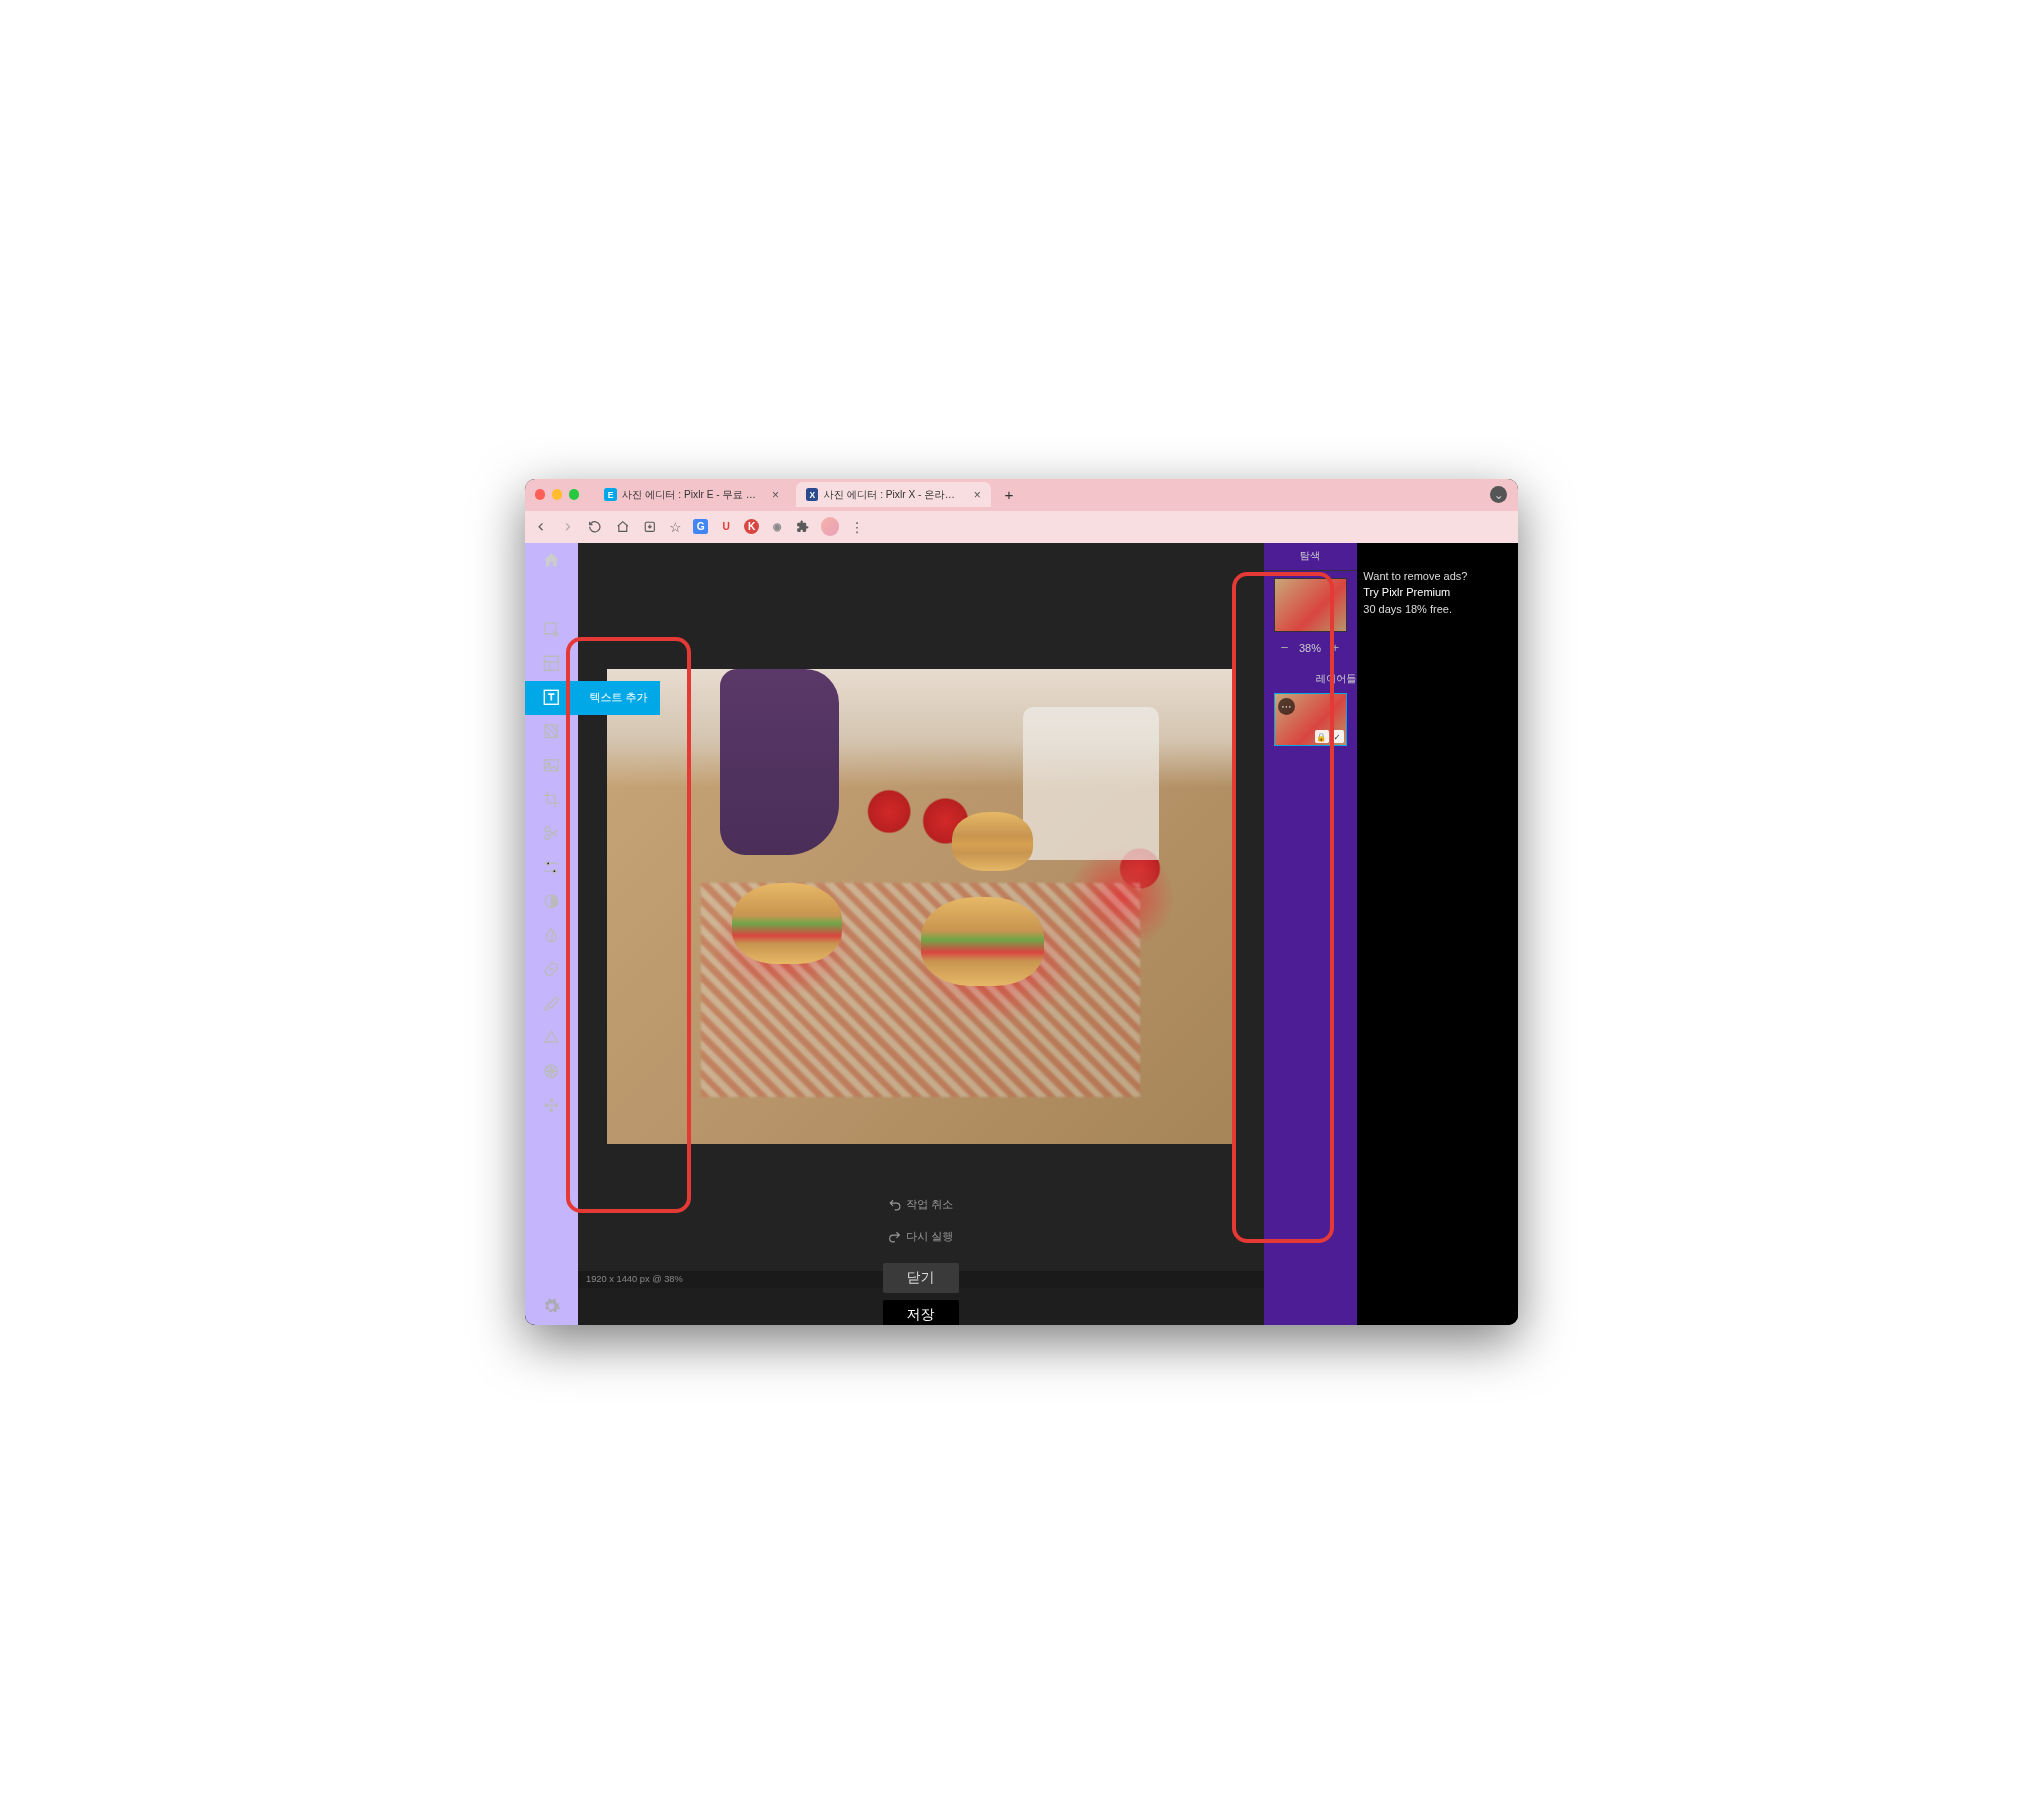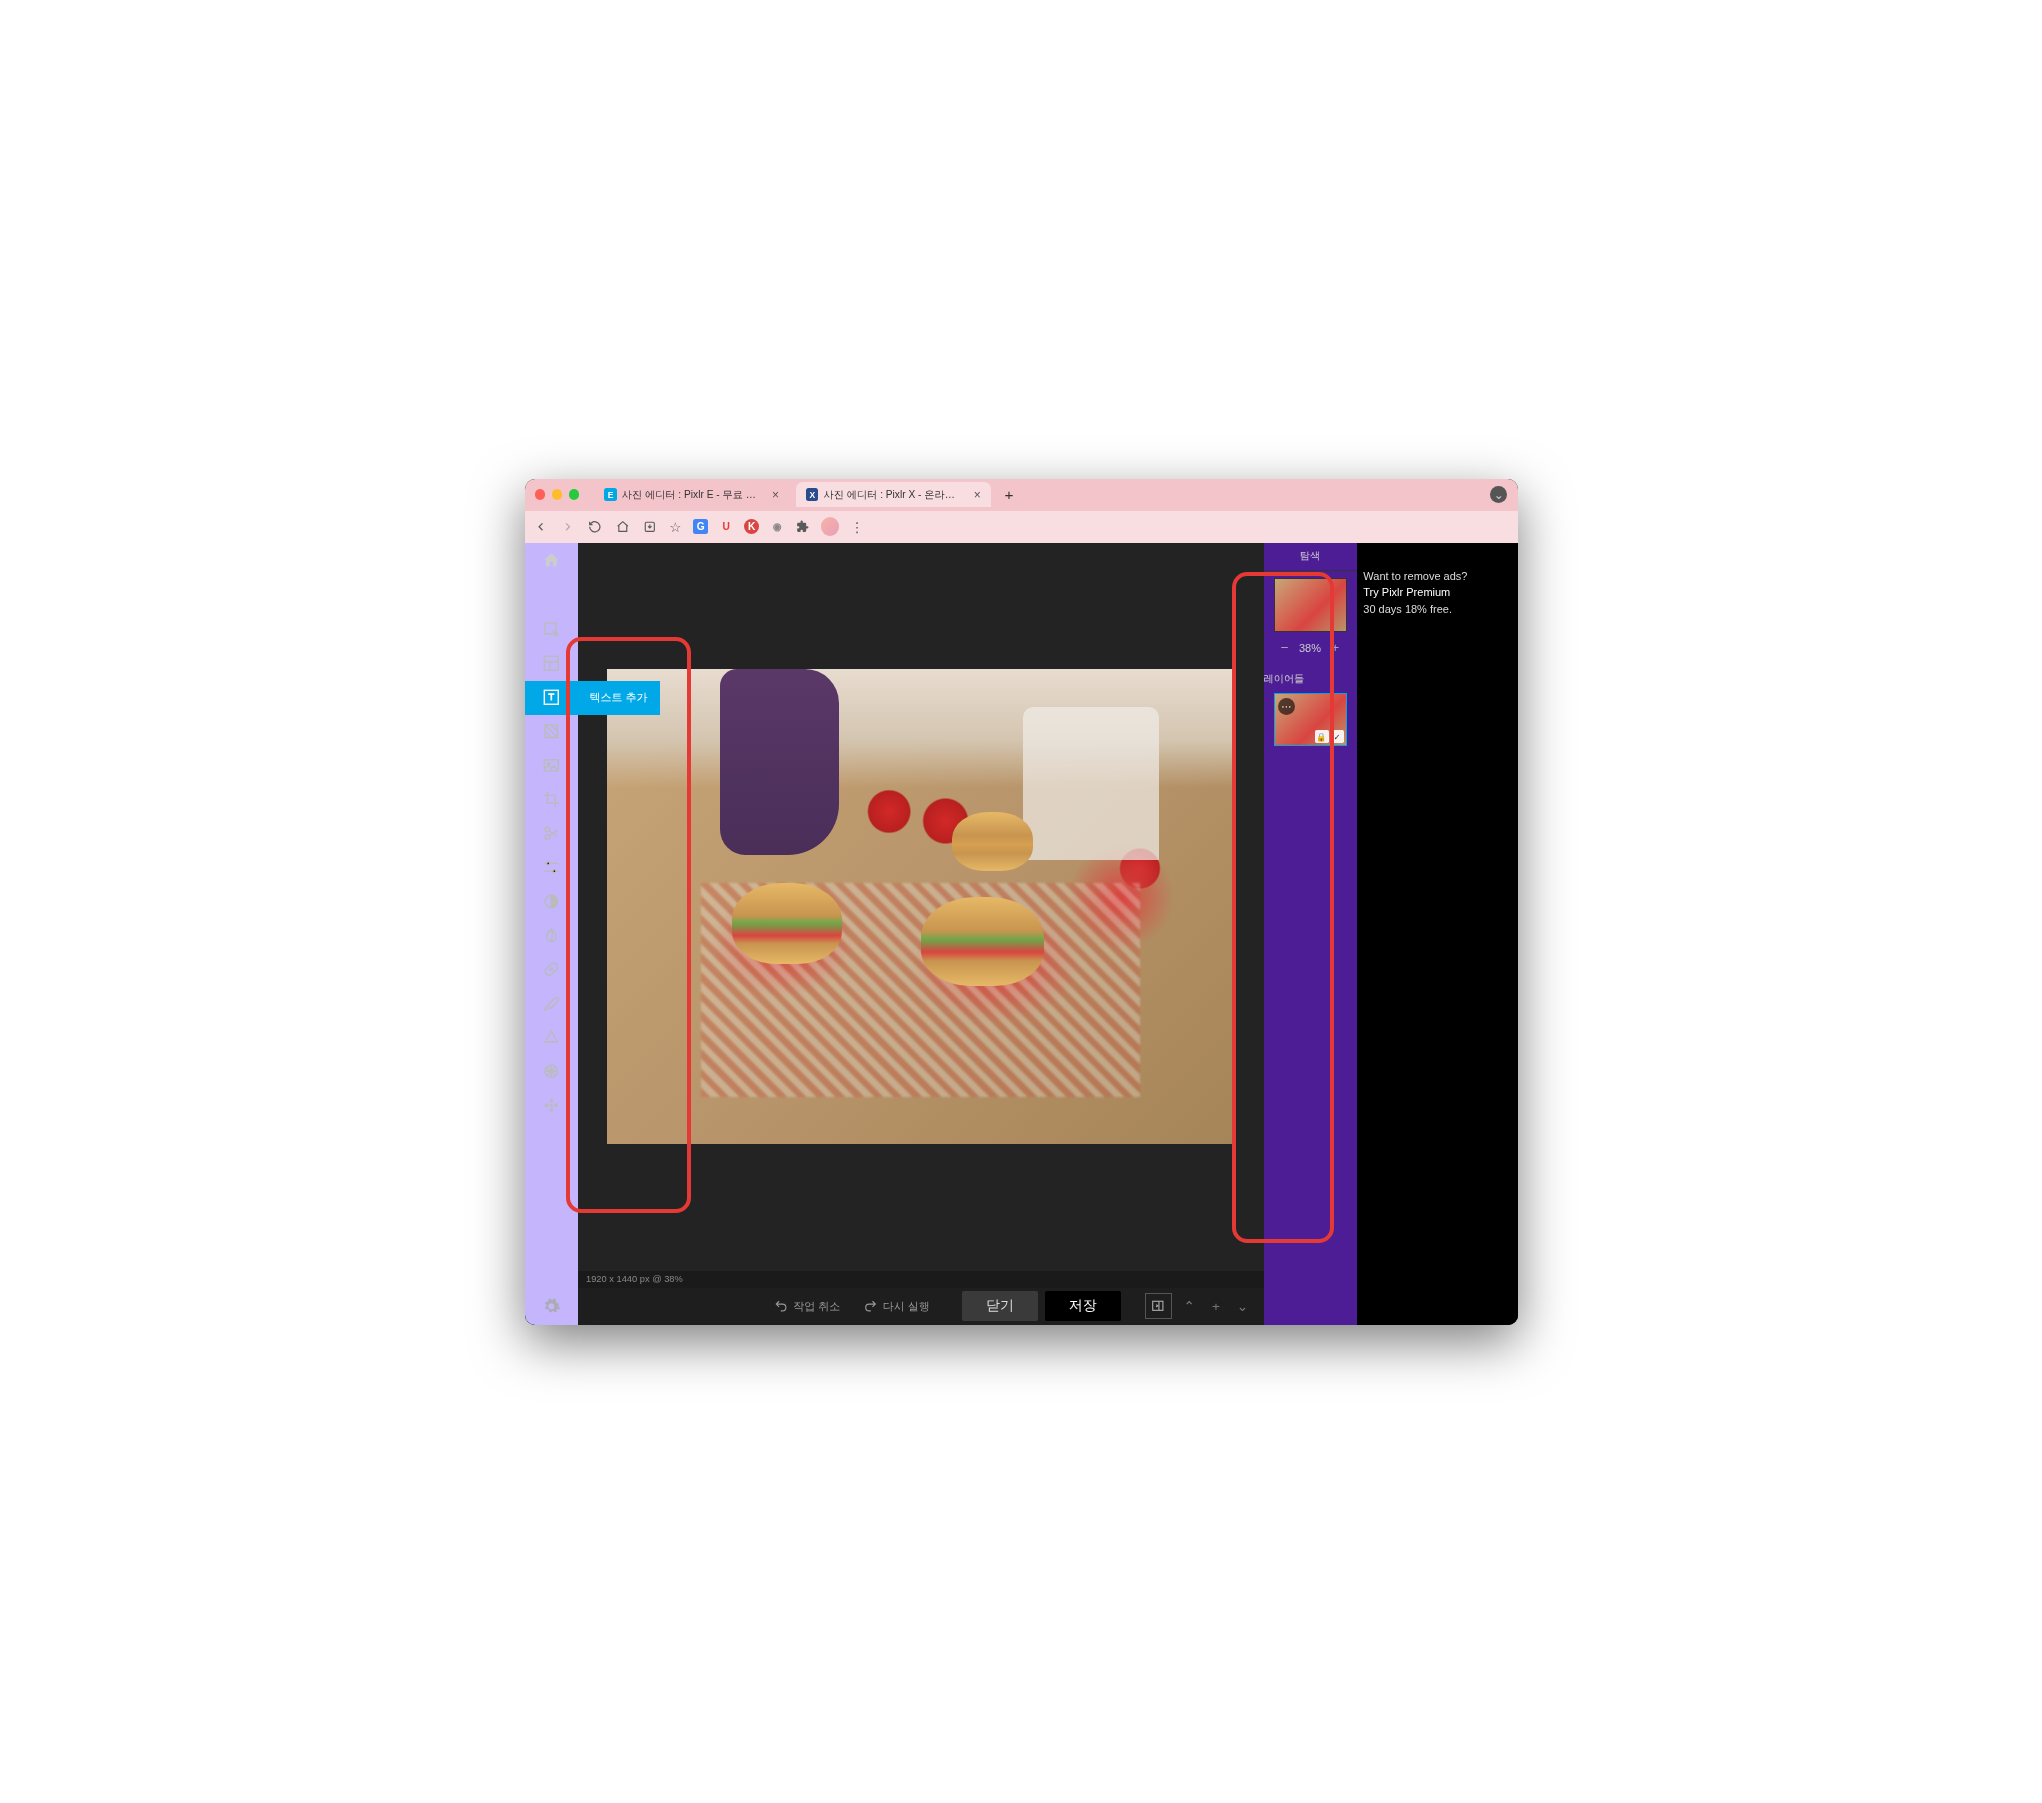--- a/index.html
+++ b/index.html
@@ -208,20 +208,21 @@
   background: #1a1a1a;
 }
 .bottombar {
   height: 37px;
   background: #1e1e1e;
   display: flex;
   align-items: center;
   justify-content: center;
   gap: 6.8px;
   padding: 0 10.2px;
+  flex-direction: column;
 }
 .bb-btn {
   color: #999;
   font-size: 11px;
   padding: 5.1px 8.5px;
   display: flex;
   align-items: center;
   gap: 5.1px;
 }
 .bb-pill {
@@ -273,21 +274,21 @@
   color: #ccc;
   font-size: 11px;
   padding: 3.4px 0 8.5px;
 }
 .rp-zoom .zb { color: #aaa; font-size: 13.6px; }
 .rp-section {
   color: #ccc;
   font-size: 10.2px;
   padding: 8.5px 0 6.8px;
   width: 100%;
-  text-align: left;
+  text-align: right;
 }
 .rp-layer {
   width: 73px;
   height: 53px;
   border: 1.7px solid #00a8e8;
   background: linear-gradient(135deg,#c9a678,#d94540 60%,#b8956a);
   position: relative;
 }
 .rp-layer .dots {
   position: absolute;

